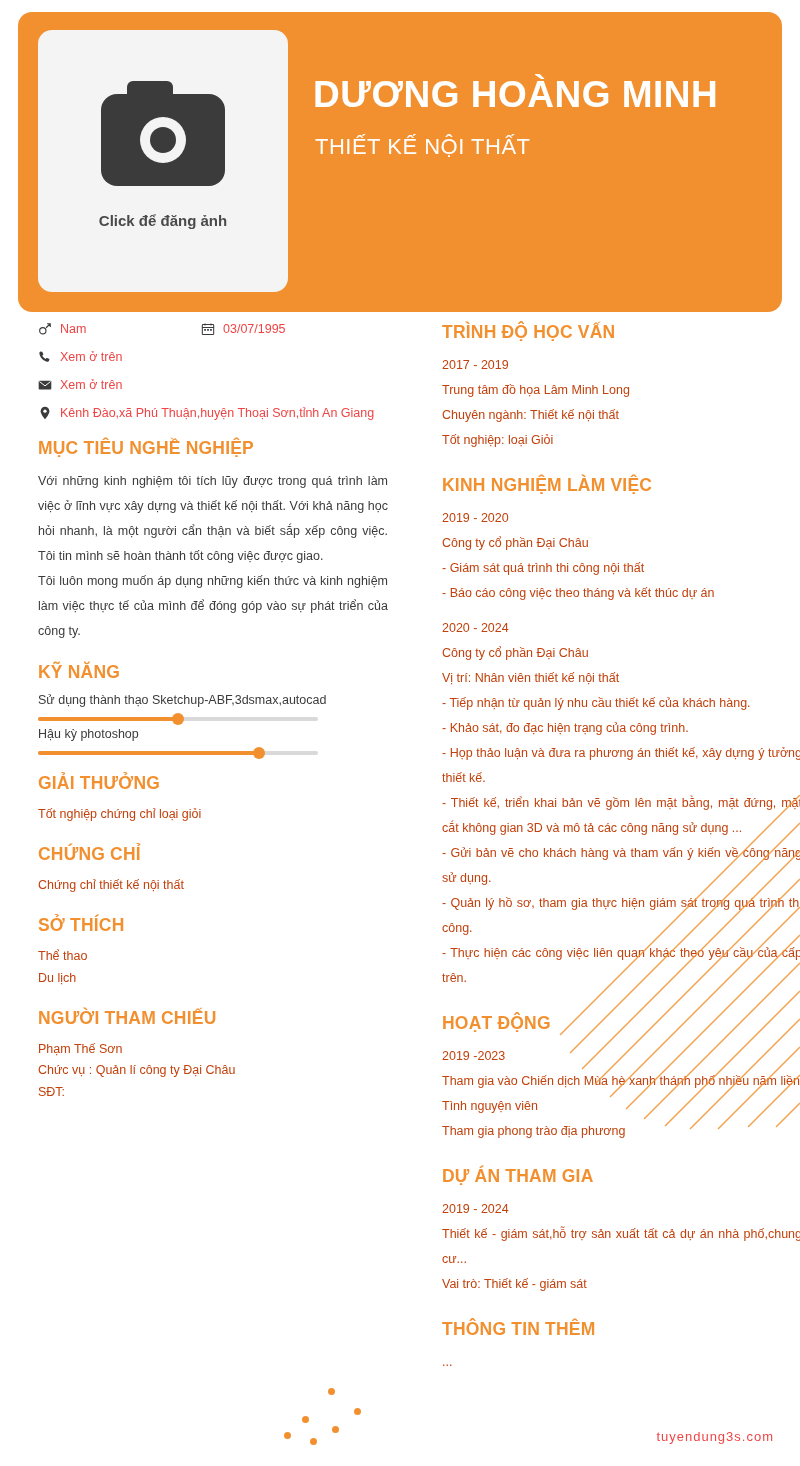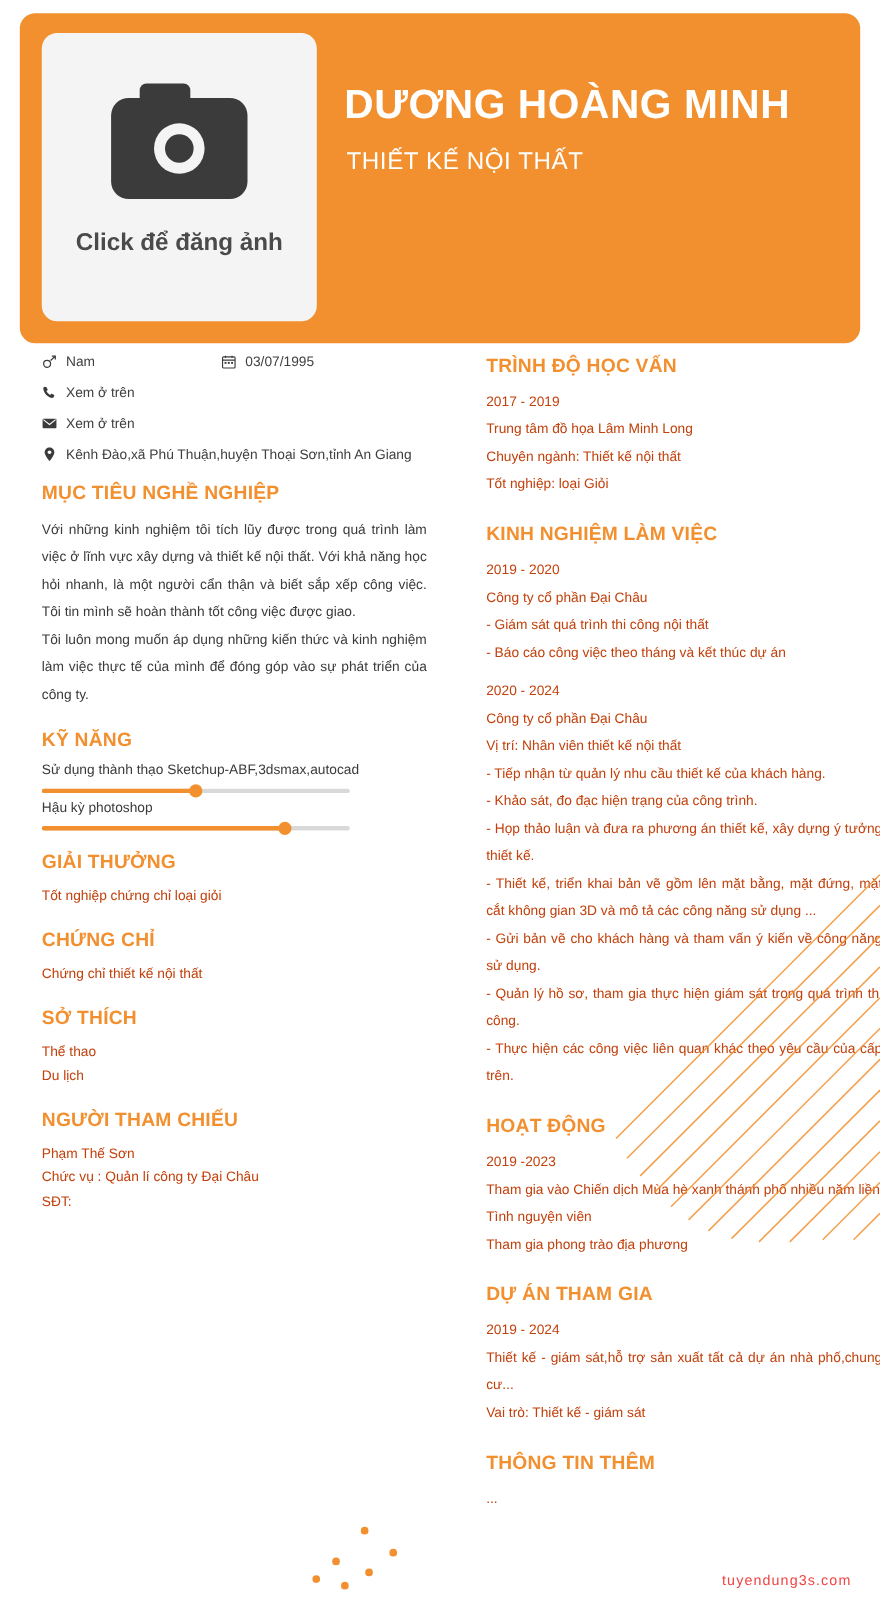--- a/index.html
+++ b/index.html
@@ -77,21 +77,21 @@
     position: absolute;
     left: 50%;
     top: 50%;
     transform: translate(-50%, -50%);
     width: 26px;
     height: 26px;
     border-radius: 50%;
     background: #3b3b3b;
   }
   .photo-caption {
-    font-size: 22px;
+    font-size: 15px;
     color: #4a4a4a;
     font-weight: bold;
   }
   .name {
     position: absolute;
     left: 295px;
     top: 62px;
     color: #ffffff;
     font-size: 37px;
     font-weight: bold;
@@ -122,21 +122,21 @@
 
   .contact-grid {
     position: relative;
     margin-bottom: 10px;
   }
   .contact-row {
     display: flex;
     align-items: center;
     margin-bottom: 14px;
     font-size: 12.5px;
-    color: #404040;
+    color: #ef4444;
   }
   .contact-row .ic {
     width: 22px;
     display: inline-block;
     color: #3b3b3b;
     flex: none;
     text-align: left;
   }
   .contact-row .ic svg { display: block; }
   .contact-inline {

